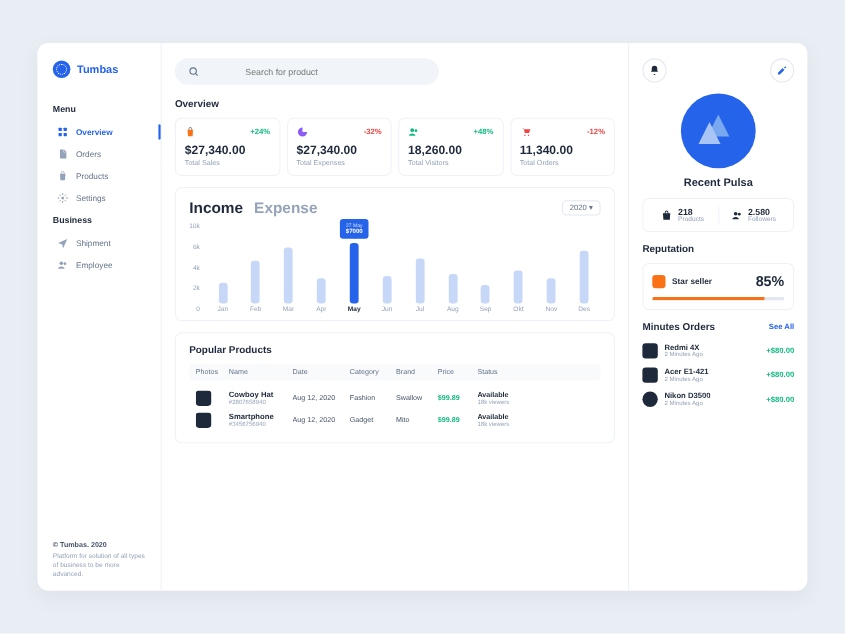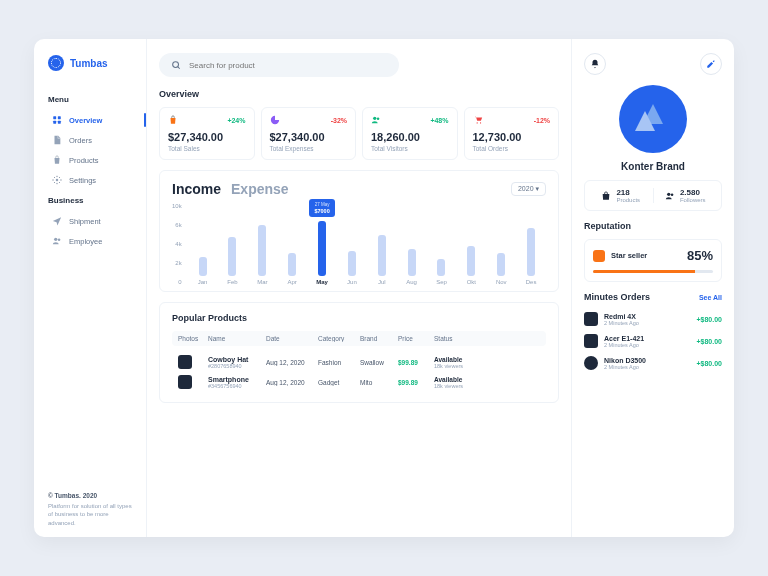--- a/index.html
+++ b/index.html
@@ -12,21 +12,21 @@
 .logo-text { font-weight: 700; font-size: 10px; color: #2563eb; }
 .group-title { font-weight: 700; color: #1e293b; font-size: 8px; margin: 6px 0 6px; }
 .nav-item { display: flex; align-items: center; gap: 7px; padding: 5px 4px; color: #64748b; font-size: 7.5px; cursor: pointer; border-radius: 4px; position: relative; }
 .nav-item.active { color: #2563eb; font-weight: 600; }
 .nav-item.active::after { content: ''; position: absolute; right: -10px; top: 3px; bottom: 3px; width: 2px; background: #2563eb; border-radius: 2px; }
 .nav-ico { width: 10px; height: 10px; display: inline-block; }
 .sidebar-footer { margin-top: auto; font-size: 6px; color: #94a3b8; line-height: 1.4; }
 .sidebar-footer .copy { font-weight: 700; color: #475569; margin-bottom: 2px; font-size: 6.5px; }
 .main { flex: 1; padding: 14px 12px 10px; border-left: 1px solid #eef2f7; border-right: 1px solid #eef2f7; overflow: hidden; }
 .search { background: #f1f5f9; border-radius: 20px; padding: 7px 12px; display: flex; align-items: center; gap: 8px; margin-bottom: 12px; width: 240px; }
-.search input { border: none; background: none; outline: none; font-size: 8px; color: #64748b; flex: 1; }
+.search input { border: none; background: none; outline: none; font-size: 8px; color: #64748b; flex: 1; margin-left: 34px; }
 .section-title { font-weight: 700; font-size: 9px; color: #1e293b; margin-bottom: 8px; }
 .cards { display: flex; gap: 6px; margin-bottom: 10px; }
 .card { flex: 1; border: 1px solid #eef2f7; border-radius: 6px; padding: 7px 8px; }
 .card-top { display: flex; justify-content: space-between; align-items: center; margin-bottom: 6px; }
 .card-delta { font-size: 7px; font-weight: 600; }
 .delta-up { color: #10b981; } .delta-down { color: #ef4444; }
 .card-val { font-weight: 700; font-size: 11px; color: #1e293b; }
 .card-lbl { font-size: 6.5px; color: #94a3b8; margin-top: 2px; }
 .chart-box { border: 1px solid #eef2f7; border-radius: 6px; padding: 10px 12px 6px; margin-bottom: 10px; }
 .chart-head { display: flex; justify-content: space-between; align-items: center; margin-bottom: 6px; }
@@ -192,21 +192,21 @@
         </div>
         <div class="card">
           <div class="card-top">
             <svg class="nav-ico" viewBox="0 0 24 24" fill="#ef4444">
               <path d="M4 4h3l3 10h9l3-8H8"></path>
               <circle cx="10" cy="19" r="1.5"></circle>
               <circle cx="18" cy="19" r="1.5"></circle>
             </svg>
             <span class="card-delta delta-down">-12%</span>
           </div>
-          <div class="card-val">12,730.00</div>
+          <div class="card-val">11,340.00</div>
           <div class="card-lbl">Total Orders</div>
         </div>
       </div>
 
     <div class="chart-box">
       <div class="chart-head">
         <div class="tabs">
           <span class="tab active">Income</span>
           <span class="tab">Expense</span>
         </div>
@@ -339,21 +339,21 @@
             <path d="M3 17v4h4L17 11l-4-4L3 17zm18-12l-2-2-3 3 2 2 3-3z"></path>
           </svg>
         </div>
     </div>
     <div class="avatar">
       <svg width="40" height="40" viewBox="0 0 40 40">
           <polygon points="20,5 30,25 10,25" fill="#7aa8f0"></polygon>
           <polygon points="12,12 22,32 2,32" fill="#a8c5f5"></polygon>
         </svg>
     </div>
-    <div class="prof-name">Konter Brand</div>
+    <div class="prof-name">Recent Pulsa</div>
     <div class="prof-stats">
       <div class="pstat">
         <svg width="10" height="10" viewBox="0 0 24 24" fill="#1e293b">
             <path d="M6 7V5a4 4 0 1 1 8 0v2h4l-1 14H3L2 7h4zm2 0h4V5a2 2 0 1 0-4 0v2z" transform="translate(2,0)"></path>
           </svg>
         <div>
             <div class="pstat-v">218</div>
             <div class="pstat-l">Products</div>
           </div>
       </div>

